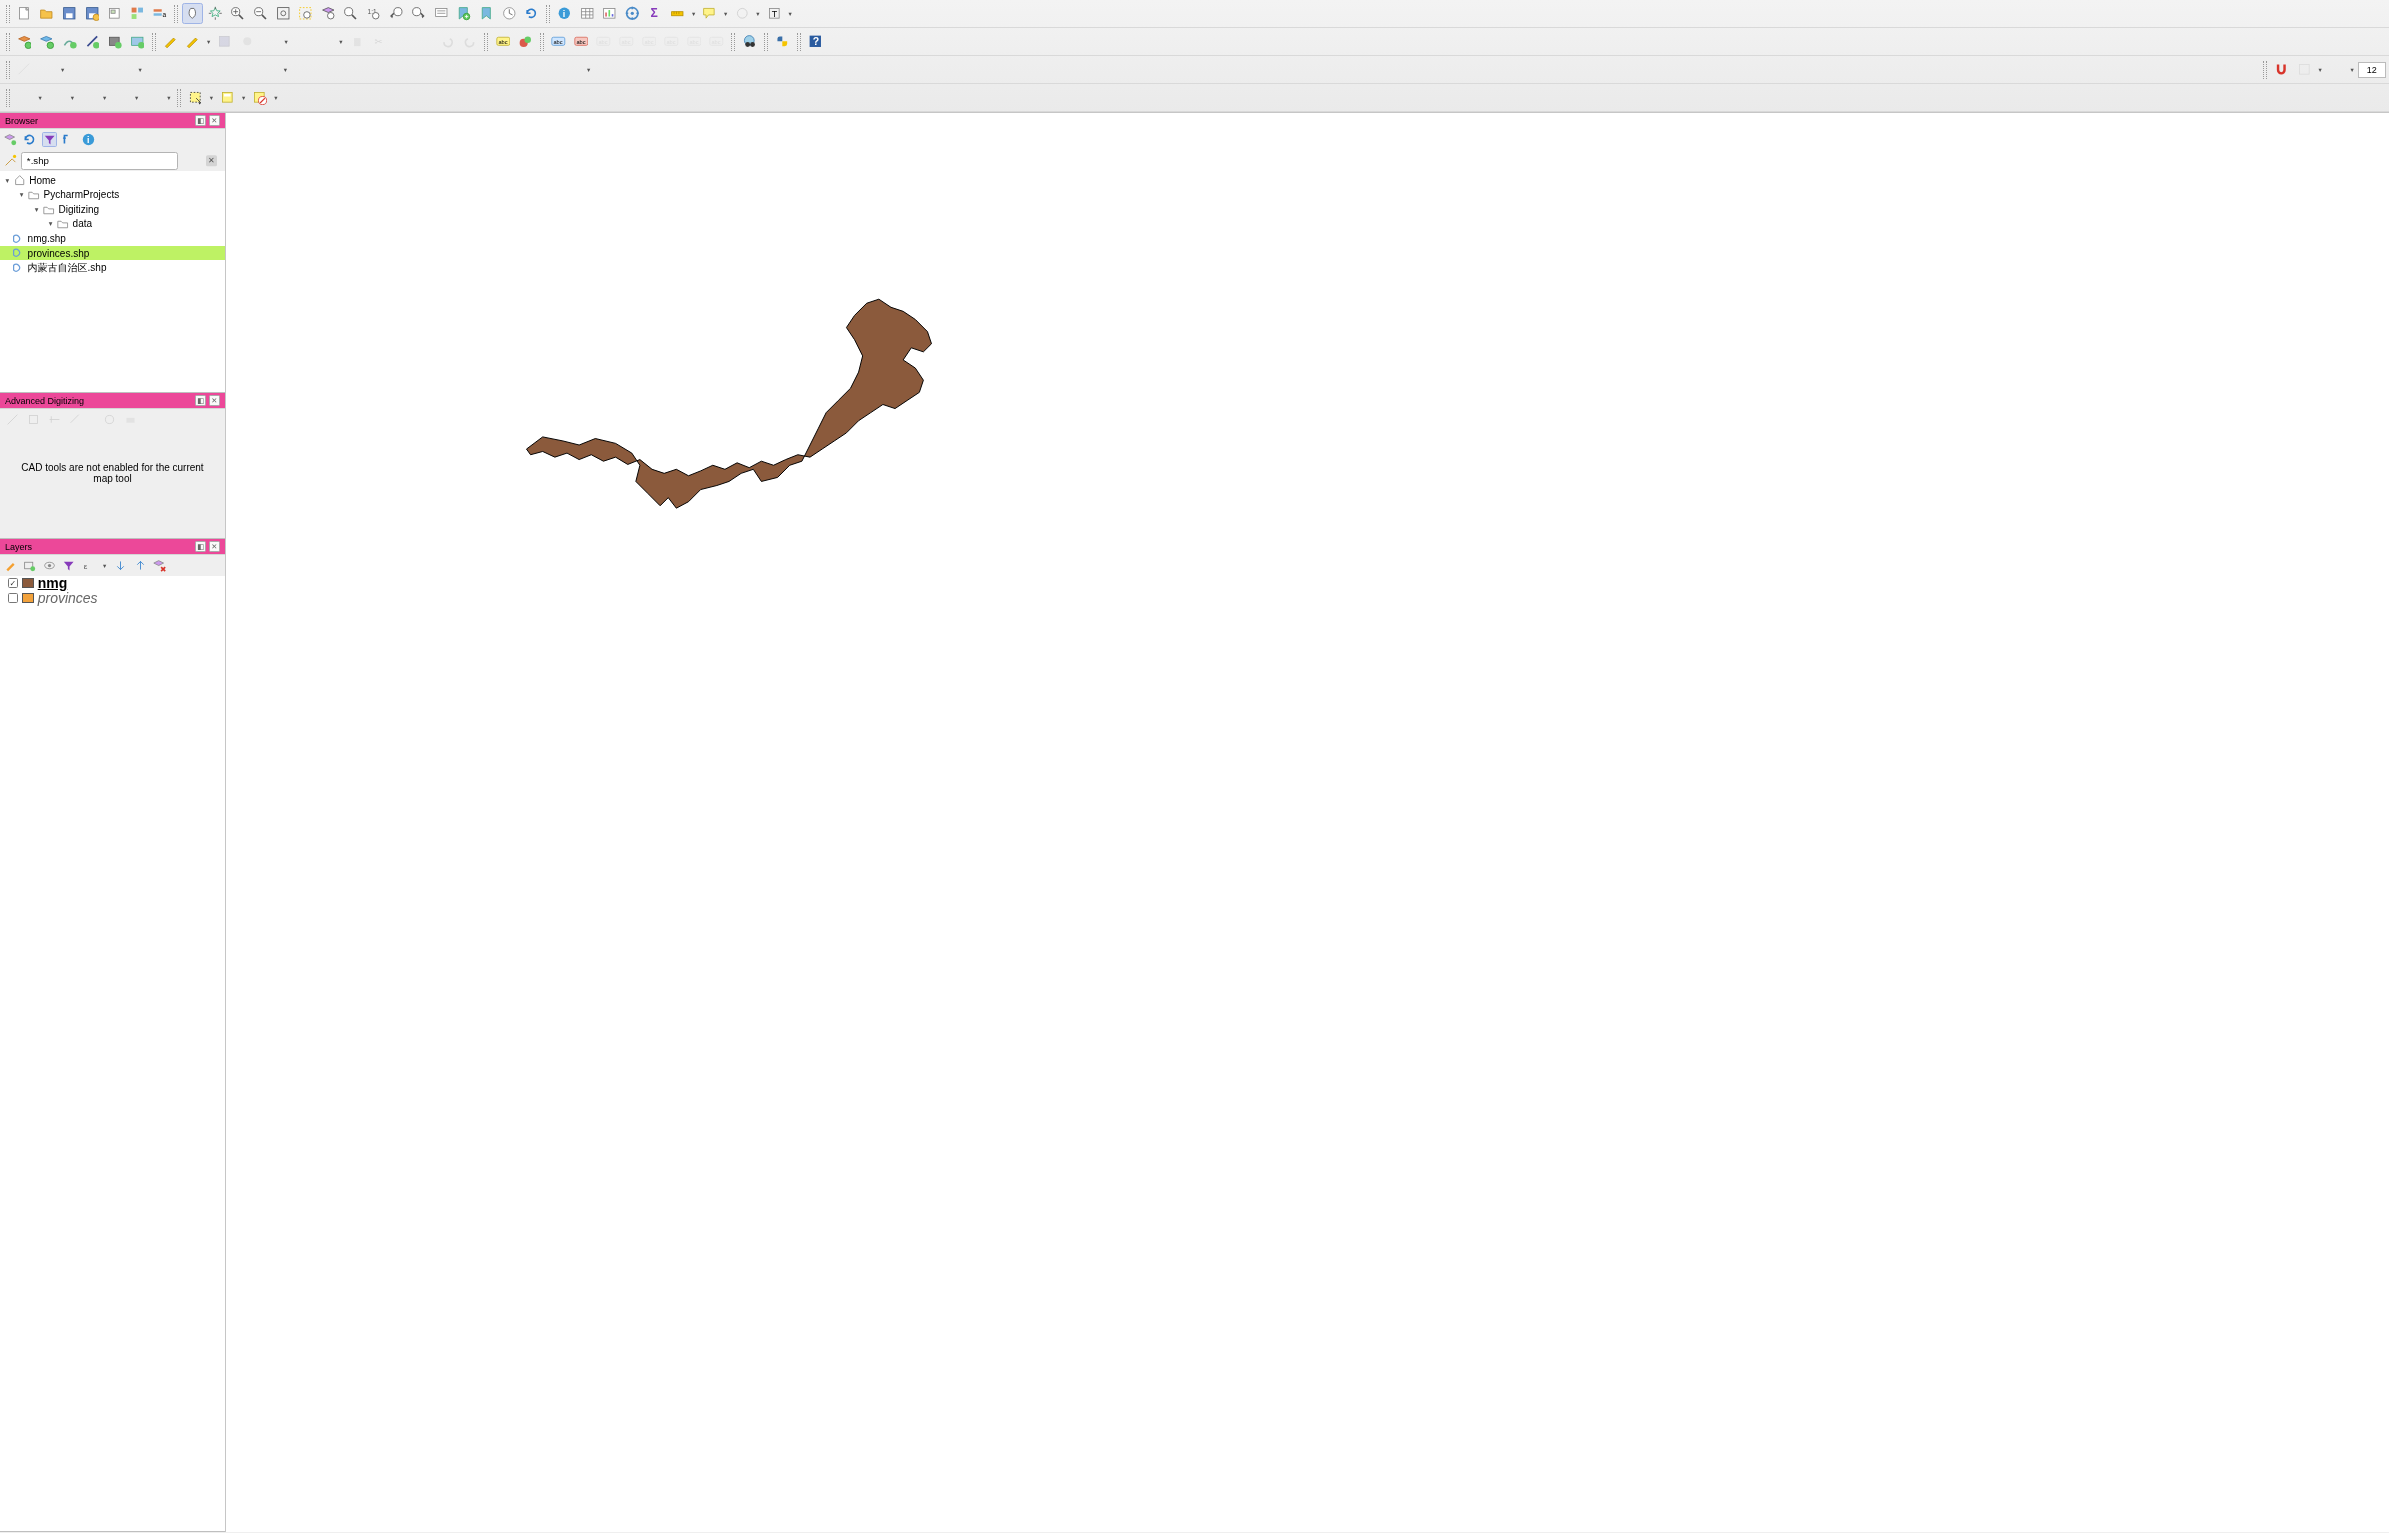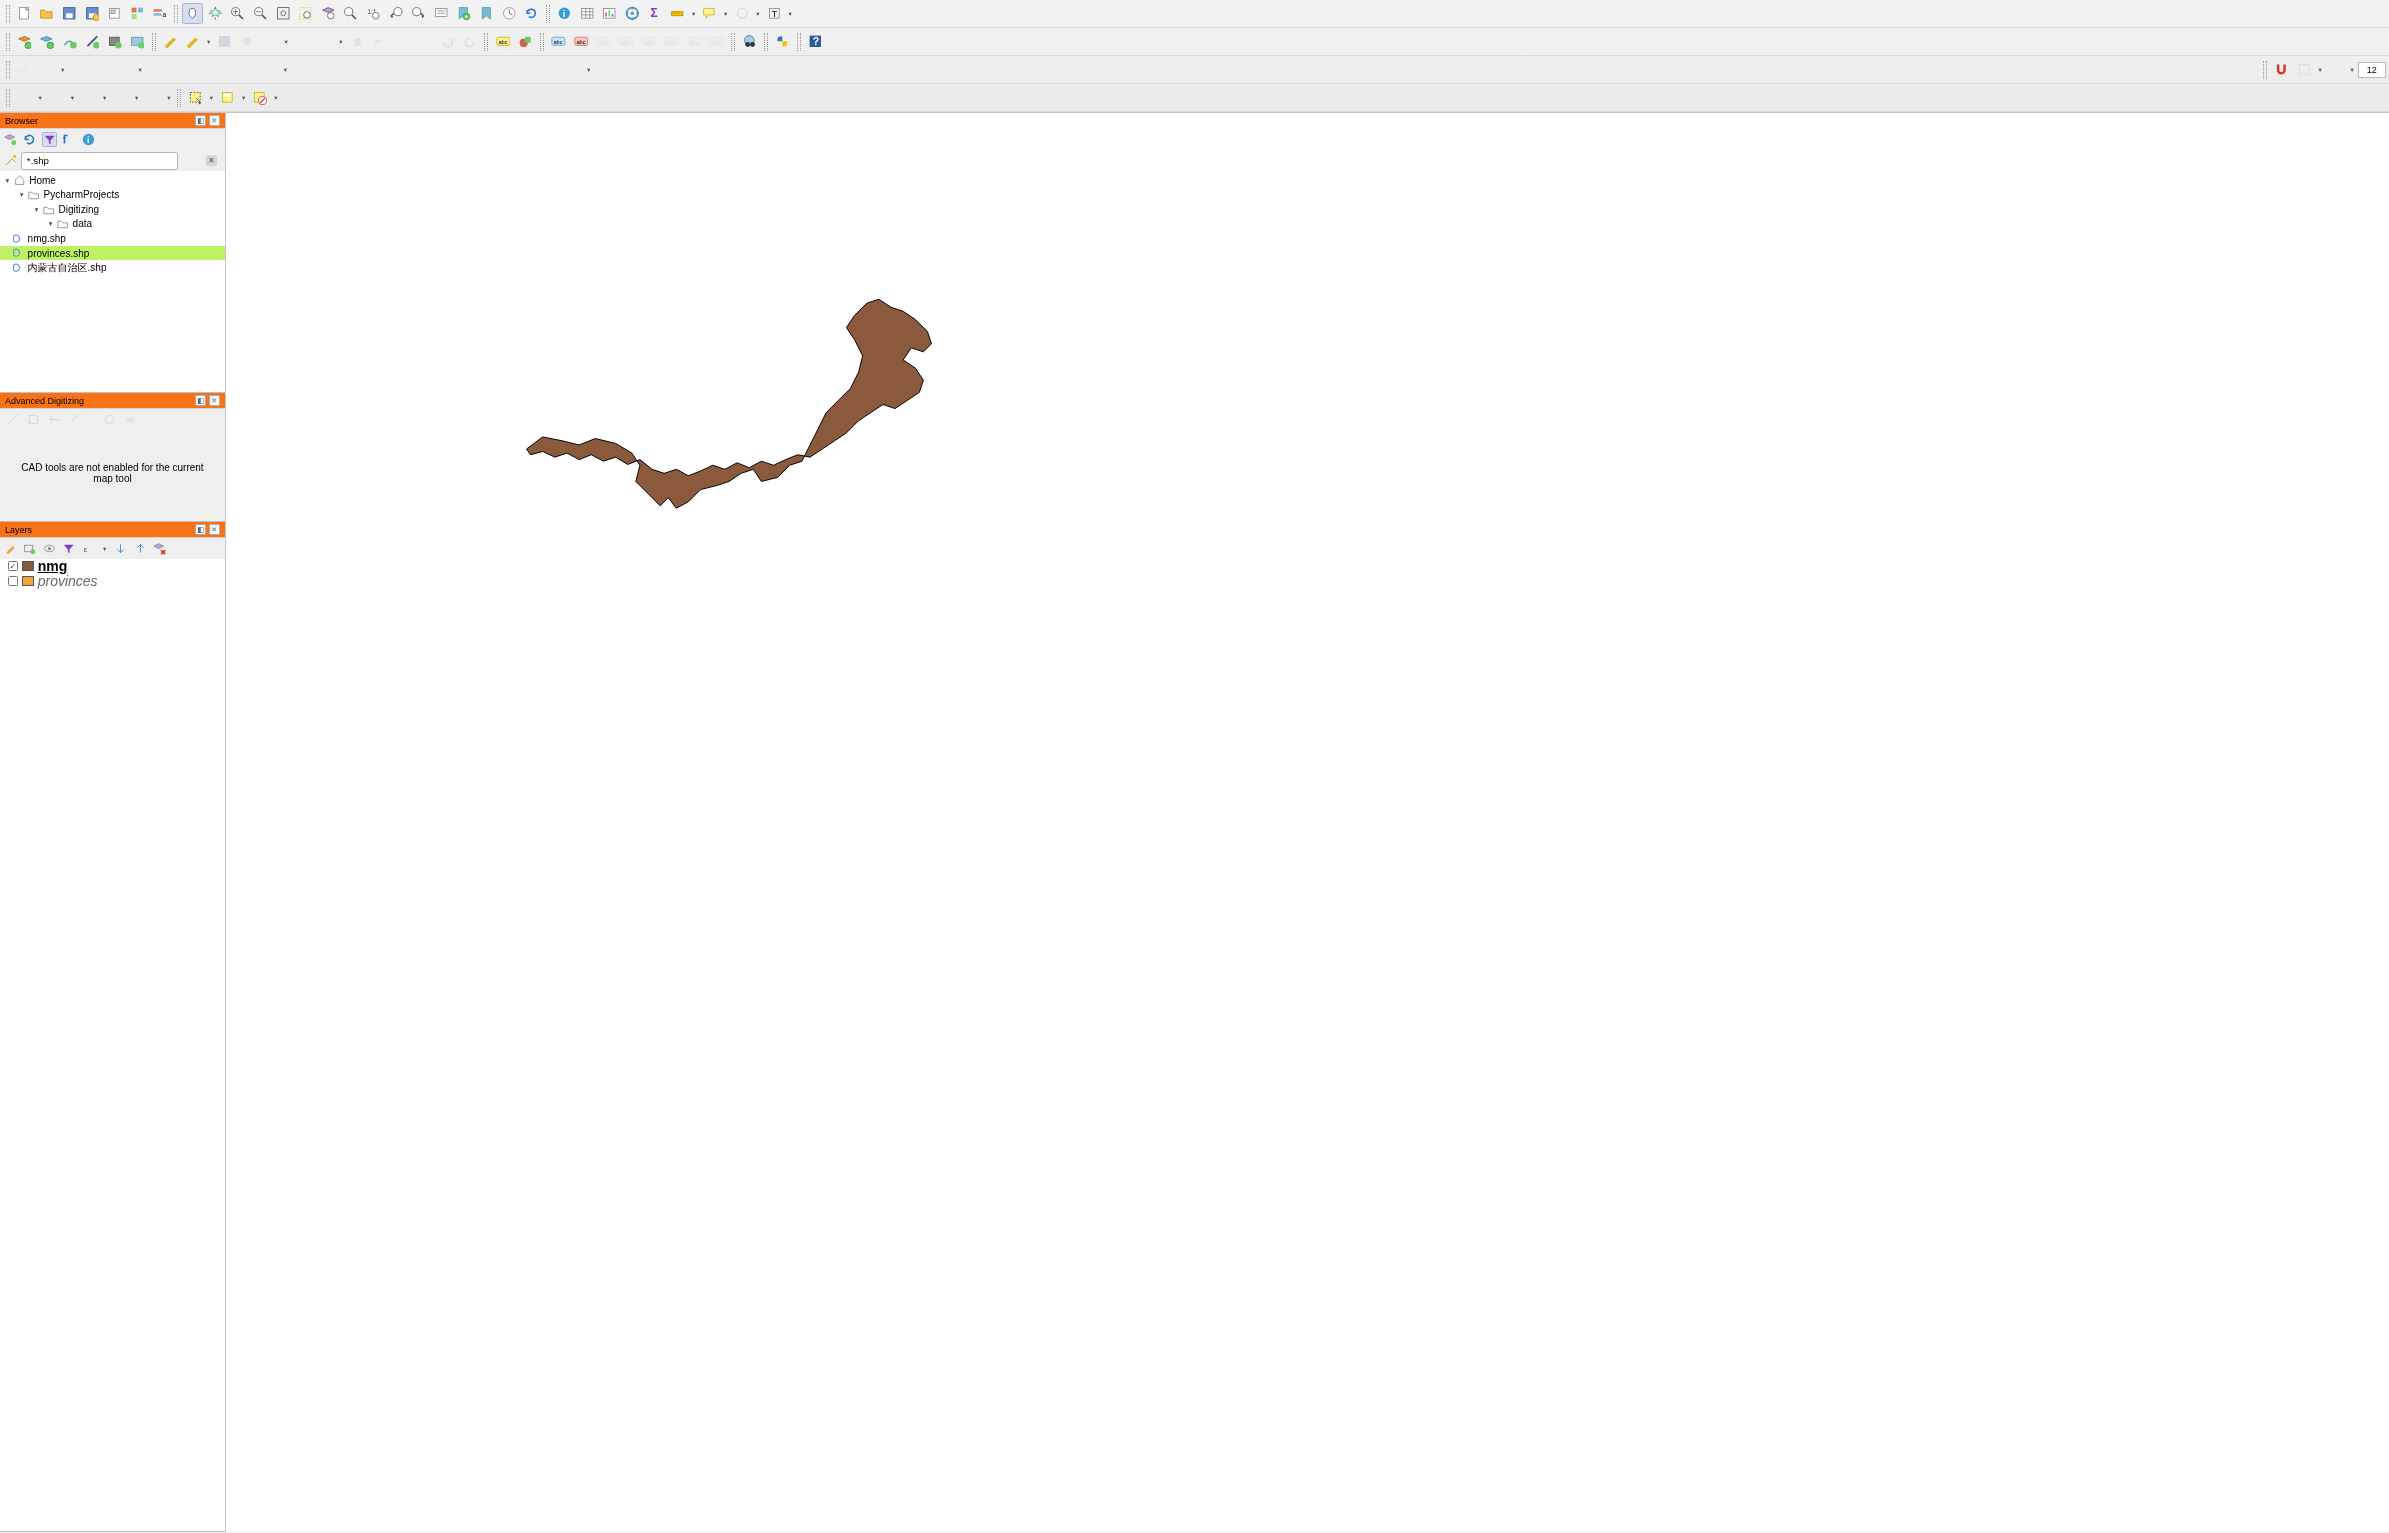--- a/index.html
+++ b/index.html
@@ -10,21 +10,21 @@
 .tbtn{width:21px;height:21px;border-radius:2.4px;display:flex;align-items:center;justify-content:center;flex:0 0 auto}
 .tbtn.selected{background:#d6def0;border:0.8px solid #9fb4e6}
 .tbtn.disabled{opacity:.35}
 .drop{width:8px;display:flex;align-items:center;justify-content:center;color:#555;font-size:6.5px}
 .spacer-flex{flex:1}
 .snap-input{width:28px;height:16px;border:0.8px solid #bbb;background:#fff;font-size:9px;text-align:center;padding:0 2.4px}
 
 .main-row{display:flex;height:calc(100% - 114px)}
 .sidebar{width:226px;display:flex;flex-direction:column;background:#efefef;border-right:0.8px solid #c6c6c6}
 .panel{display:flex;flex-direction:column;border-bottom:0.8px solid #bfbfbf}
-.panel-header{display:flex;align-items:center;height:16px;background:#f97316;font-size:9px;padding:0 4.9px;border-bottom:0.8px solid #d5d5d5}
+.panel-header{display:flex;align-items:center;height:16px;background:#ec4899;font-size:9px;padding:0 4.9px;border-bottom:0.8px solid #d5d5d5}
 .panel-header .t{flex:1}
 .panel-header .winbtn{width:11.4px;height:11.4px;border:0.8px solid #aaa;border-radius:1.6px;margin-left:2.4px;display:flex;align-items:center;justify-content:center;font-size:7.3px;color:#666;background:#fafafa}
 .panel-toolbar{display:flex;align-items:center;height:21px;padding:0 3.2px;gap:4.9px}
 .pt-btn{width:14.6px;height:14.6px;display:flex;align-items:center;justify-content:center}
 .search-row{display:flex;align-items:center;padding:1.6px 3.2px;gap:3.2px}
 .search-input{flex:1;height:18px;border:0.8px solid #b4b4b4;border-radius:2.4px;background:#fff;padding:0 18px 0 4.9px;font-size:9.7px;position:relative}
 .search-wrap{flex:1;position:relative}
 .clear-x{position:absolute;right:4.9px;top:50%;transform:translateY(-50%);width:11.4px;height:11.4px;border-radius:1.6px;background:#d4d4d4;color:#555;font-size:8px;display:flex;align-items:center;justify-content:center}
 
 .tree{flex:1;background:#fff;overflow:auto;padding:1.6px 0;font-size:10px}
@@ -658,21 +658,21 @@
             <span class="ic">
               <svg width="11.4" height="11.4" viewBox="0 0 14 14">
                 <path d="M2 4 Q5 1 8 4 Q11 7 8 10 Q5 13 2 10 Z" fill="none" stroke="#6a9dd8" stroke-width="1.5"></path>
               </svg>
             </span>
             <span>内蒙古自治区.shp</span>
           </div>
         </div>
     </div>
 
-    <div class="panel" style="height:129px">
+    <div class="panel" style="height:146px">
       <div class="panel-header">
         <span class="t">Advanced Digitizing</span>
         <span class="winbtn">◧</span>
         <span class="winbtn">✕</span>
       </div>
       <div class="cad-body">
         <div class="cad-tools">
           <span class="pt-btn disabled" style="opacity:.35">
               <svg width="13" height="13" viewBox="0 0 16 16">
                 <path d="M2 14 L14 2" stroke="#999"></path>

